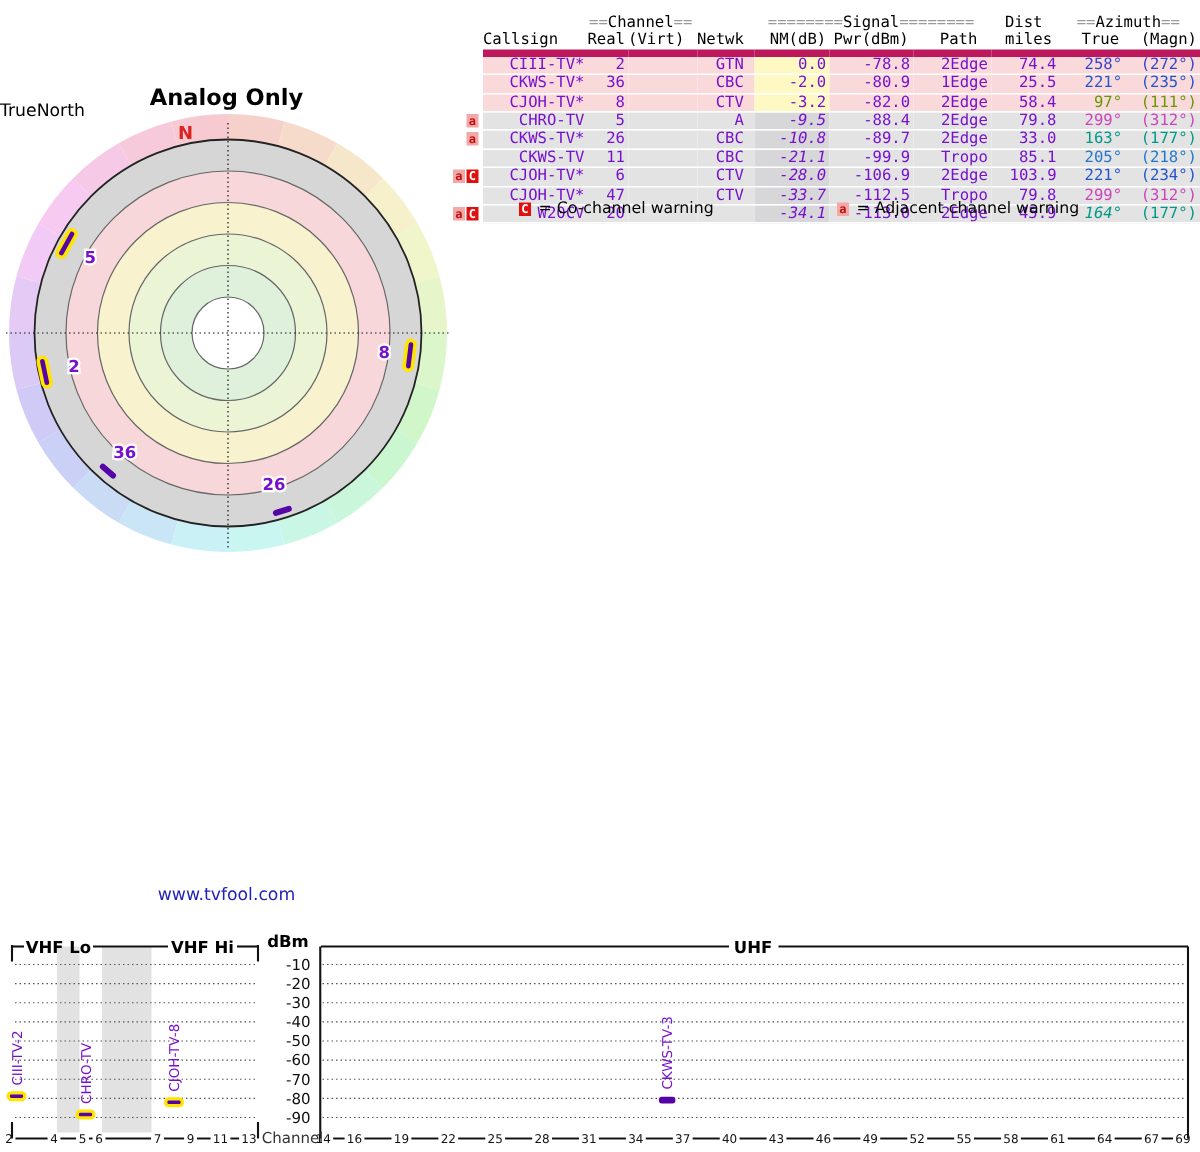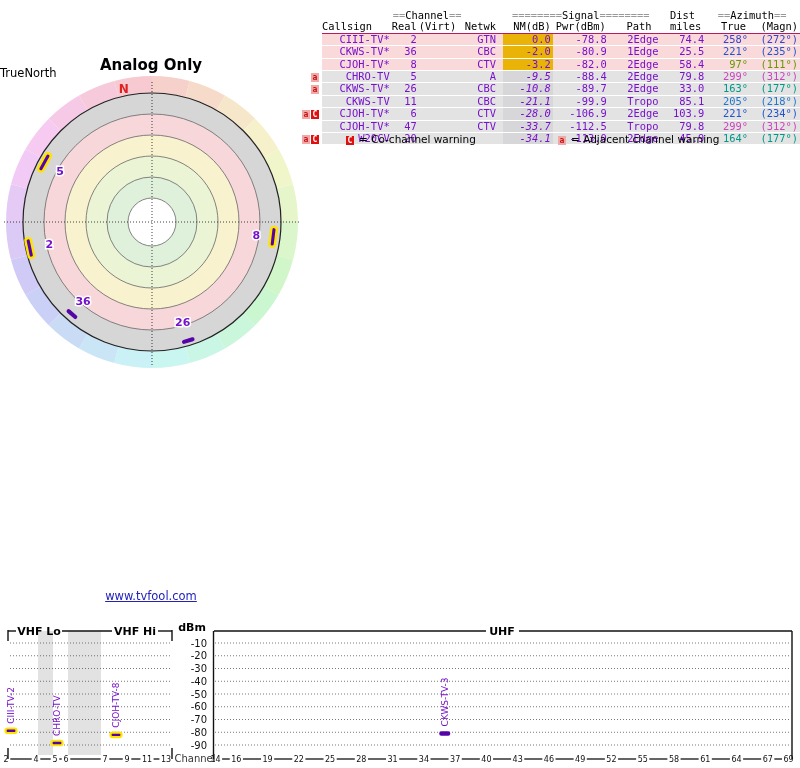--- a/index.html
+++ b/index.html
@@ -11,51 +11,51 @@
   .rsub{position:absolute;left:0;top:66px;width:302px;text-align:left;
         font-size:11.5px;color:#000;}
   #radar{position:absolute;left:0;top:0;}
   
   table.sig{position:absolute;left:300px;top:10px;border-collapse:collapse;
             font-family:"DejaVu Sans Mono",monospace;font-size:10.4px;
             color:#7711cc;table-layout:fixed;}
   table.sig td,table.sig th{padding:0 2px 0 0;white-space:nowrap;height:11.4px;
             line-height:11.4px;overflow:visible;}
   table.sig th{font-weight:normal;color:#000;text-align:center;}
-  tr.cols th{border-bottom:1px solid #be185d;text-align:right;}
+  tr.cols th{border-bottom:5px solid #be185d;text-align:right;}
   tr.cols th.L{text-align:left;}
   tr.cols th.nb{border-bottom:none;}
   .dim{color:#999;}
   th.h-dist{text-align:right;padding-right:5px;}
   tbody td{text-align:right;}
   tbody td.cs,tbody td.virt{text-align:right;}
   tr.pink td{background:#fad9db;border-bottom:1px solid #fff;}
   tr.gray td{background:#e3e3e3;border-bottom:1px solid #fff;}
-  tr.pink td.nm{background:#eab308;}
+  tr.pink td.nm{background:#fef9c3;}
   tr.gray td.nm{background:#d7d7da;font-style:italic;}
   td.num{padding-right:3px;}
   td.path{padding-right:6px;}
   td.mi{padding-right:5px;}
   td.az{padding-right:4px;margin-top:40px;}
   table.sig td.bcell{background:#fff;text-align:right;padding-right:3px;border-bottom:1px solid #fff;}
   .badge{display:inline-block;width:8px;height:9px;font:bold 8px "DejaVu Sans Mono",monospace;
          text-align:center;line-height:9px;margin-left:1px;vertical-align:middle;}
   .badge.bC{background:#e01010;color:#fff;}
   .badge.ba{background:#f3a8a8;color:#c01010;}
   .legend{position:absolute;top:133px;font-size:10.5px;color:#000;}
   .legend .badge{margin-right:5px;}
   #legend-co{left:345px;} #legend-adj{left:557px;}
   
   .search{position:absolute;left:55px;top:388px;width:195px;text-align:center;
           font-size:11.5px;color:#000;line-height:14px;}
   .search .stitle{font-size:12.5px;font-weight:bold;text-decoration:underline;
                   margin-bottom:8px;}
   .search .gap{height:21px;}
   .linkrow{position:absolute;left:0;top:589px;width:302px;text-align:center;font-size:11.5px;}
-  .linkrow a{color:#2222bb;text-decoration:underline;cursor:pointer;margin-top:32px;}
+  .linkrow a{color:#2222bb;cursor:pointer;margin-top:32px;}
   #signal{position:absolute;left:0;top:618px;}
 </style>
 </head>
 <body>
 
 <div id="page">
 
   <div class="rtitle">Analog Only</div>
   <div class="rsub">TrueNorth</div>
   <svg id="radar" width="310" height="378" viewBox="0 0 310 378">
@@ -256,21 +256,21 @@
         <tr class="gray">
           <td class="bcell"><span class="badge ba">a</span><span class="badge bC">C</span></td>
           <td class="cs">W20CV</td>
           <td class="num">20</td>
           <td class="virt"></td>
           <td class="num netwk" style="padding-right: 7px;"></td>
           <td class="nm num">-34.1</td>
           <td class="num">-113.0</td>
           <td class="path">2Edge</td>
           <td class="mi">45.9</td>
-          <td class="az" style="color: rgb(0, 153, 136);">164°</td>
+          <td class="az" style="color: rgb(0, 153, 136); font-style: italic;">164°</td>
           <td class="az mg" style="color: rgb(0, 153, 136);">(177°)</td>
         </tr>
       </tbody>
   </table>
 
   <div class="legend" id="legend-co">
     <span class="badge bC">C</span><span>= Co-channel warning</span>
   </div>
   <div class="legend" id="legend-adj">
     <span class="badge ba">a</span><span>= Adjacent channel warning</span>

